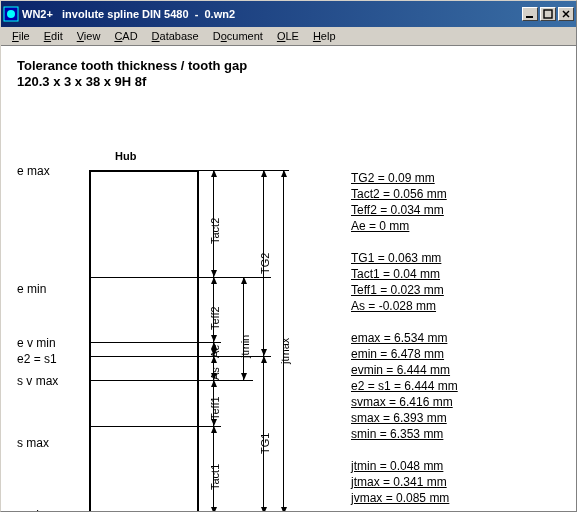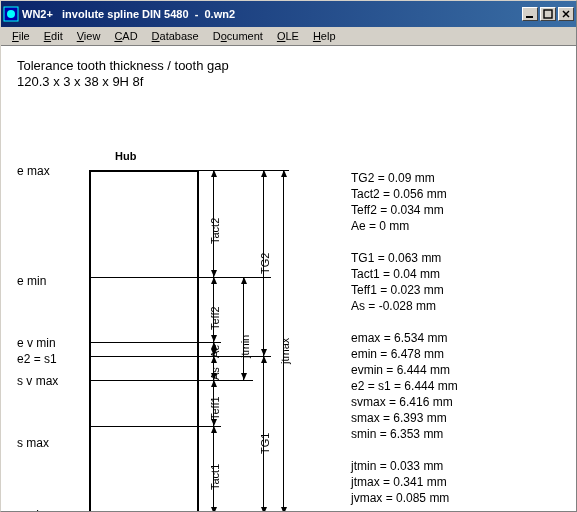--- a/index.html
+++ b/index.html
@@ -69,20 +69,21 @@
   .client {
     background: #fff;
     position: relative;
     height: calc(512px - 19px - 19px - 2px);
     padding: 12px 16px;
   }
   .heading {
     font-size: 13px;
     line-height: 16px;
     margin-bottom: 10px;
+    font-weight: bold;
   }
   
   .diagram-zone {
     position: absolute;
     left: 16px;
     top: 68px;
     width: 340px;
     height: 420px;
   }
   .hublab, .shaftlab {
@@ -136,21 +137,21 @@
     white-space: nowrap;
   }
   
   .valpanel {
     position: absolute;
     left: 350px;
     top: 124px;
     font-size: 12px;
     line-height: 16px;
   }
-  .valgroup { margin-bottom: 16px; }
+  .valgroup { margin-bottom: 16px; text-decoration: underline; }
 </style>
 </head>
 <body>
 
 <div class="titlebar">
   <span class="appicon">
     <svg viewBox="0 0 16 16">
         <rect x="1" y="1" width="14" height="14" fill="#00a" stroke="#0ff"></rect>
         <circle cx="8" cy="8" r="4" fill="#0ff"></circle>
       </svg>
@@ -201,21 +202,21 @@
 
     <div class="hline" style="top:56px;left:72px;width:200px"></div>
     <div class="hline" style="top:163px;left:72px;width:182px"></div>
     <div class="hline" style="top:228px;left:72px;width:132px"></div>
     <div class="hline" style="top:242px;left:72px;width:182px"></div>
     <div class="hline" style="top:266px;left:72px;width:164px"></div>
     <div class="hline" style="top:312px;left:72px;width:132px"></div>
     <div class="hline" style="top:400px;left:72px;width:200px"></div>
 
     <div class="row-label" style="top:56px">e max</div>
-    <div class="row-label" style="top:166px">e min</div>
+    <div class="row-label" style="top:174px">e min</div>
     <div class="row-label" style="top:228px">e v min</div>
     <div class="row-label" style="top:244px">e2 = s1</div>
     <div class="row-label" style="top:266px">s v max</div>
     <div class="row-label" style="top:328px">s max</div>
     <div class="row-label" style="top:400px">s min</div>
 
     <div class="dimbar" style="left:196px;top:56px;height:107px">
         <div class="dimarrow-t"></div>
         <div class="dimarrow-b"></div>
       </div>
@@ -286,19 +287,19 @@
     <div class="valgroup">
       <div>emax = 6.534 mm</div>
       <div>emin = 6.478 mm</div>
       <div>evmin = 6.444 mm</div>
       <div>e2 = s1 = 6.444 mm</div>
       <div>svmax = 6.416 mm</div>
       <div>smax = 6.393 mm</div>
       <div>smin = 6.353 mm</div>
     </div>
     <div class="valgroup">
-      <div>jtmin = 0.033 mm</div>
+      <div>jtmin = 0.048 mm</div>
       <div>jtmax = 0.341 mm</div>
       <div>jvmax = 0.085 mm</div>
     </div>
   </div>
 
 </div>
 
 </body></html>

